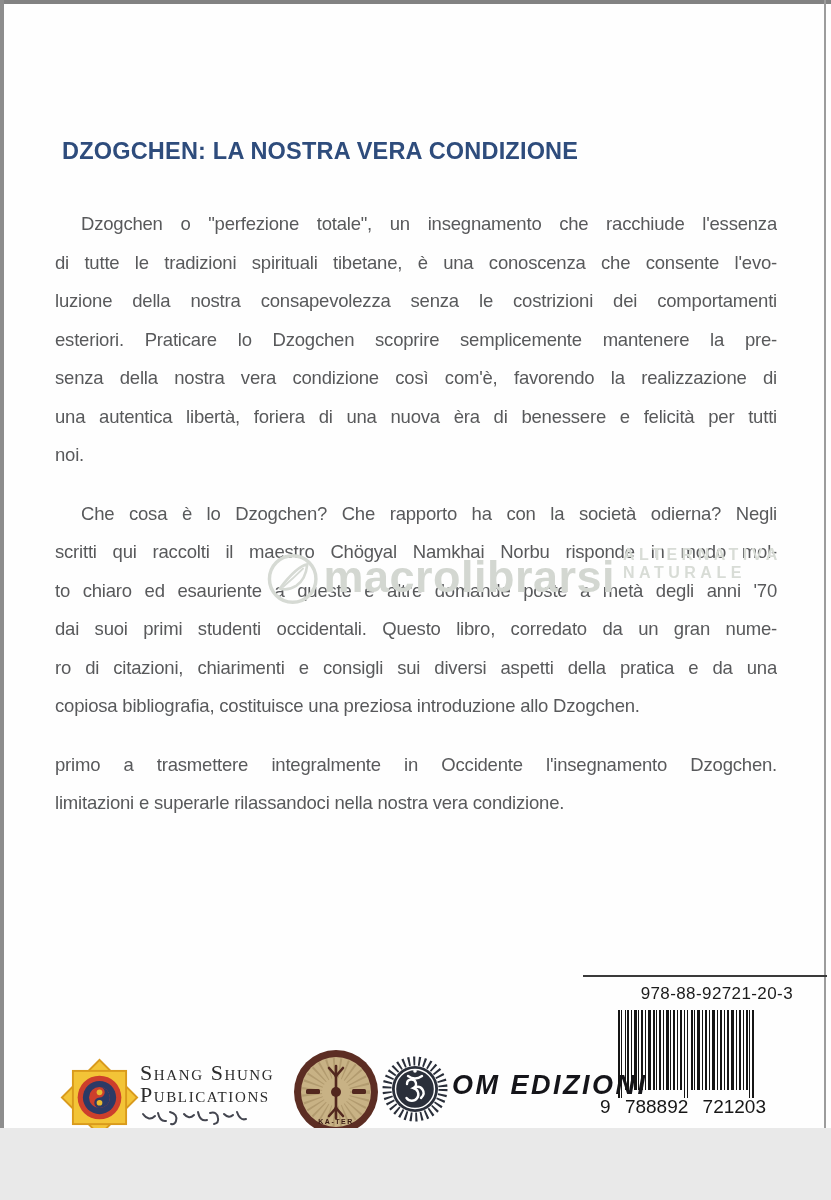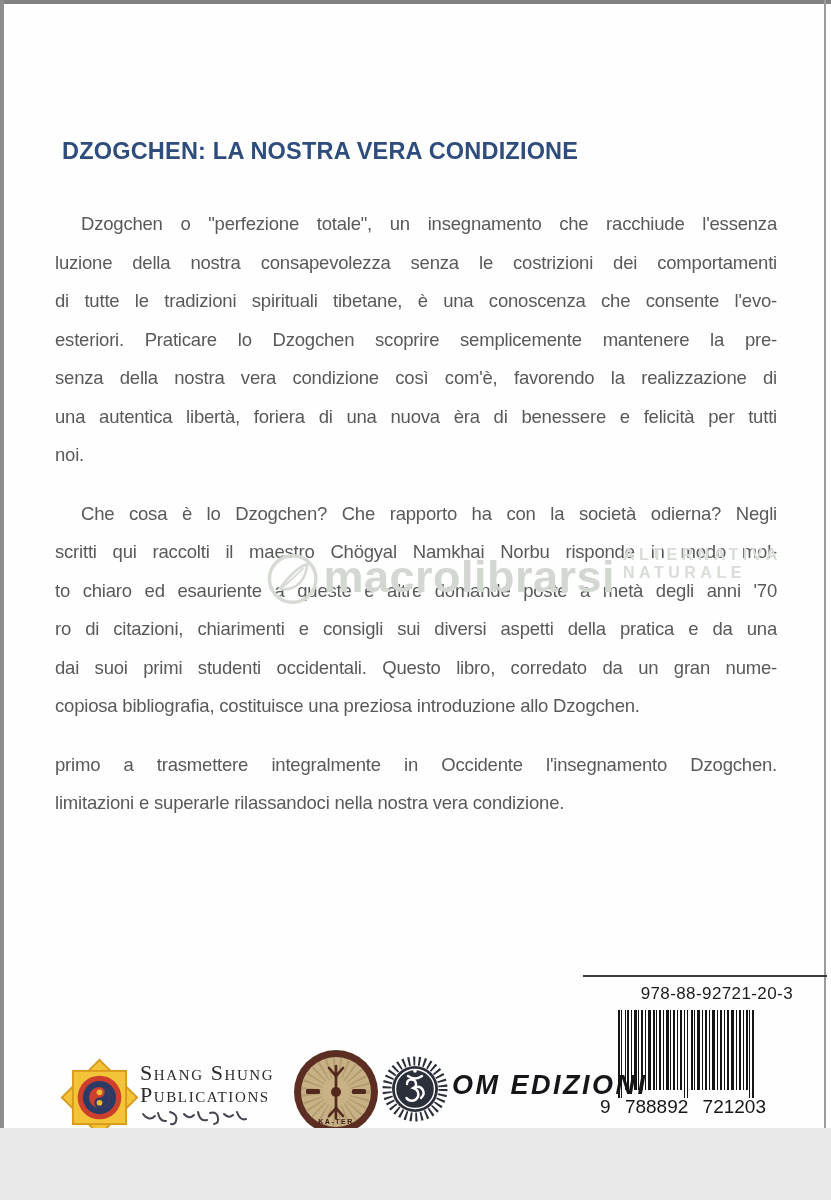--- a/index.html
+++ b/index.html
@@ -63,33 +63,33 @@
 
   <div class="edge-top"></div>
   <div class="edge-left"></div>
   <div class="edge-right"></div>
 
   <div class="title">DZOGCHEN: LA NOSTRA VERA CONDIZIONE</div>
 
   <div class="bodytext">
     <div class="para">
       <div class="ln first">Dzogchen o "perfezione totale", un insegnamento che racchiude l'essenza</div>
+      <div class="ln">di tutte le tradizioni spirituali tibetane, è una conoscenza che consente l'evo-</div>
       <div class="ln">luzione della nostra consapevolezza senza le costrizioni dei comportamenti</div>
-      <div class="ln">di tutte le tradizioni spirituali tibetane, è una conoscenza che consente l'evo-</div>
       <div class="ln">esteriori. Praticare lo Dzogchen scoprire semplicemente mantenere la pre-</div>
       <div class="ln">senza della nostra vera condizione così com'è, favorendo la realizzazione di</div>
       <div class="ln">una autentica libertà, foriera di una nuova èra di benessere e felicità per tutti</div>
       <div class="ln last">noi.</div>
     </div>
     <div class="para">
       <div class="ln first">Che cosa è lo Dzogchen? Che rapporto ha con la società odierna? Negli</div>
       <div class="ln">scritti qui raccolti il maestro Chögyal Namkhai Norbu risponde in modo mol-</div>
       <div class="ln">to chiaro ed esauriente a queste e altre domande poste a metà degli anni '70</div>
+      <div class="ln">dai suoi primi studenti occidentali. Questo libro, corredato da un gran nume-</div>
       <div class="ln">ro di citazioni, chiarimenti e consigli sui diversi aspetti della pratica e da una</div>
-      <div class="ln">dai suoi primi studenti occidentali. Questo libro, corredato da un gran nume-</div>
       <div class="ln last">copiosa bibliografia, costituisce una preziosa introduzione allo Dzogchen.</div>
     </div>
     <div class="para">
       <div class="ln">primo a trasmettere integralmente in Occidente l'insegnamento Dzogchen.</div>
       <div class="ln last">limitazioni e superarle rilassandoci nella nostra vera condizione.</div>
     </div>
   </div>
 
   <div class="watermark">
     <svg width="62" height="62" viewBox="0 0 62 62">

